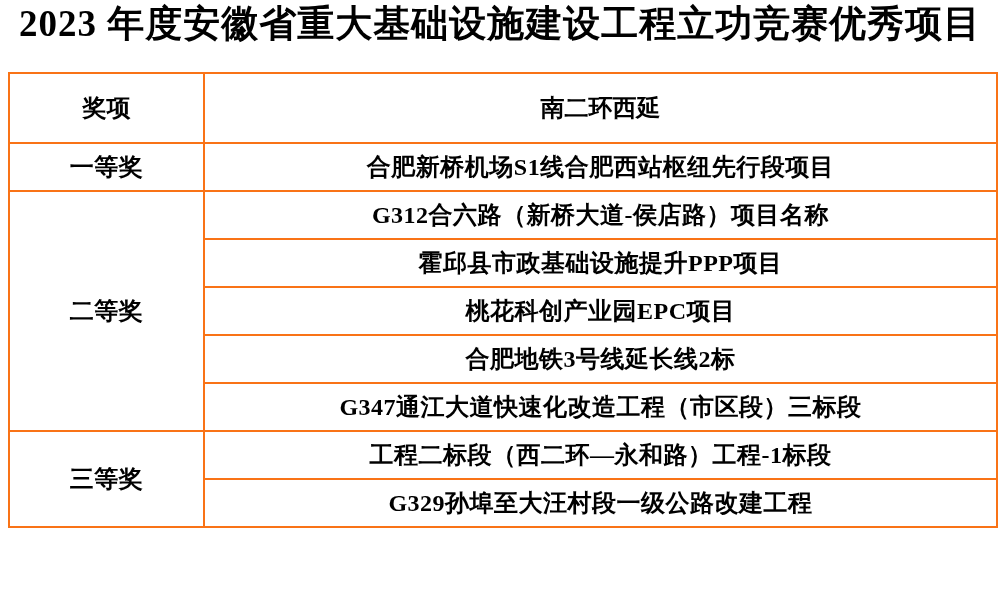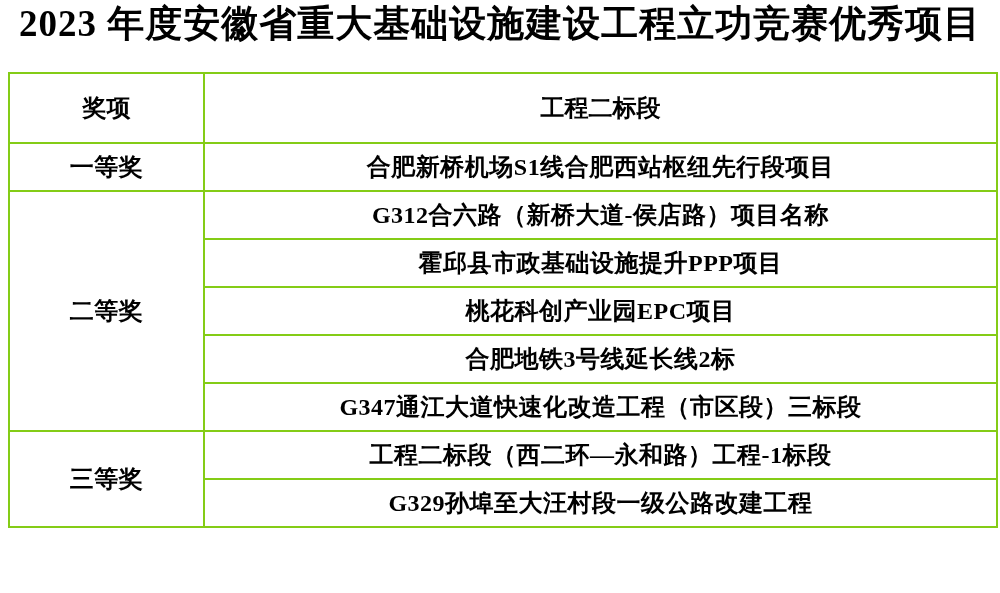--- a/index.html
+++ b/index.html
@@ -28,21 +28,21 @@
     white-space: nowrap;
   }
   table.awards {
     border-collapse: collapse;
     table-layout: fixed;
     width: 988px;
     margin: 24px 0 0 8px;
   }
   table.awards th,
   table.awards td {
-    border: 2px solid #84cc16;
+    border: 2px solid #f97316;
     text-align: center;
     vertical-align: middle;
     padding: 0 4px;
     overflow: hidden;
   }
   table.awards th {
     font-family: "Liberation Sans", "DejaVu Sans", sans-serif;
     font-size: 24px;
     font-weight: bold;
     height: 70px;
@@ -61,21 +61,21 @@
   <h1 class="title">2023 年度安徽省重大基础设施建设工程立功竞赛优秀项目</h1>
 
   <table class="awards">
     <colgroup>
       <col style="width:195px">
       <col style="width:793px">
     </colgroup>
     <thead>
       <tr>
         <th>奖项</th>
-        <th>工程二标段</th>
+        <th>南二环西延</th>
       </tr>
     </thead>
     <tbody id="awards-body">
         <tr>
           <td rowspan="1">一等奖</td>
           <td>合肥新桥机场S1线合肥西站枢纽先行段项目</td>
         </tr>
         <tr>
           <td rowspan="5">二等奖</td>
           <td>G312合六路（新桥大道-侯店路）项目名称</td>

